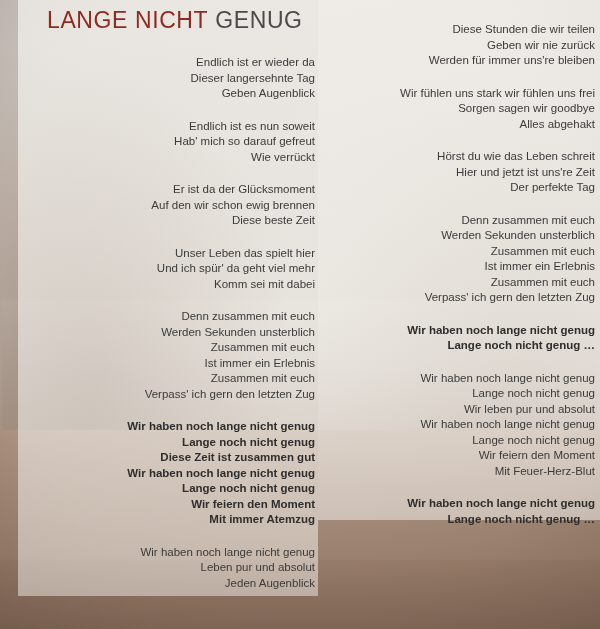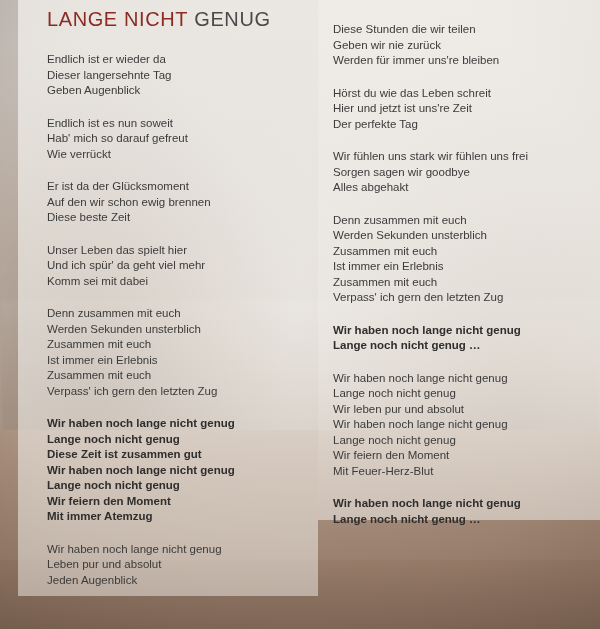--- a/index.html
+++ b/index.html
@@ -94,36 +94,37 @@
     left: 47px;
     top: 8px;
     width: 268px;
   }
   .col-right {
     left: 333px;
     top: 8px;
     width: 262px;
   }
   .song-title {
-    font-size: 20px;
+    font-size: 23px;
     letter-spacing: 0.6px;
     margin: 0 0 22px 0;
     line-height: 1.1;
     white-space: nowrap;
   }
   .title-a {
     color: #8c2b22;
     font-weight: 400;
   }
   .title-b {
     color: #4a4a4a;
     font-weight: 400;
   }
   .stanza {
     margin: 0 0 17px 0;
+    text-align: right;
   }
   .line {
     font-size: 11.5px;
     line-height: 15.5px;
     color: #3b3b3b;
     white-space: nowrap;
   }
   .stanza.bold .line {
     font-weight: bold;
     color: #2e2e2e;
@@ -201,30 +202,30 @@
 
   <div class="col col-right">
     <div class="spacer-top"></div>
     <div id="right-stanzas">
         <div class="stanza">
           <div class="line">Diese Stunden die wir teilen</div>
           <div class="line">Geben wir nie zurück</div>
           <div class="line">Werden für immer uns're bleiben</div>
         </div>
         <div class="stanza">
+          <div class="line">Wir fühlen uns stark wir fühlen uns frei</div>
+          <div class="line">Sorgen sagen wir goodbye</div>
+          <div class="line">Alles abgehakt</div>
+        </div>
+        <div class="stanza">
           <div class="line">Hörst du wie das Leben schreit</div>
           <div class="line">Hier und jetzt ist uns're Zeit</div>
           <div class="line">Der perfekte Tag</div>
         </div>
         <div class="stanza">
-          <div class="line">Wir fühlen uns stark wir fühlen uns frei</div>
-          <div class="line">Sorgen sagen wir goodbye</div>
-          <div class="line">Alles abgehakt</div>
-        </div>
-        <div class="stanza">
           <div class="line">Denn zusammen mit euch</div>
           <div class="line">Werden Sekunden unsterblich</div>
           <div class="line">Zusammen mit euch</div>
           <div class="line">Ist immer ein Erlebnis</div>
           <div class="line">Zusammen mit euch</div>
           <div class="line">Verpass' ich gern den letzten Zug</div>
         </div>
         <div class="stanza bold">
           <div class="line">Wir haben noch lange nicht genug</div>
           <div class="line">Lange noch nicht genug …</div>

